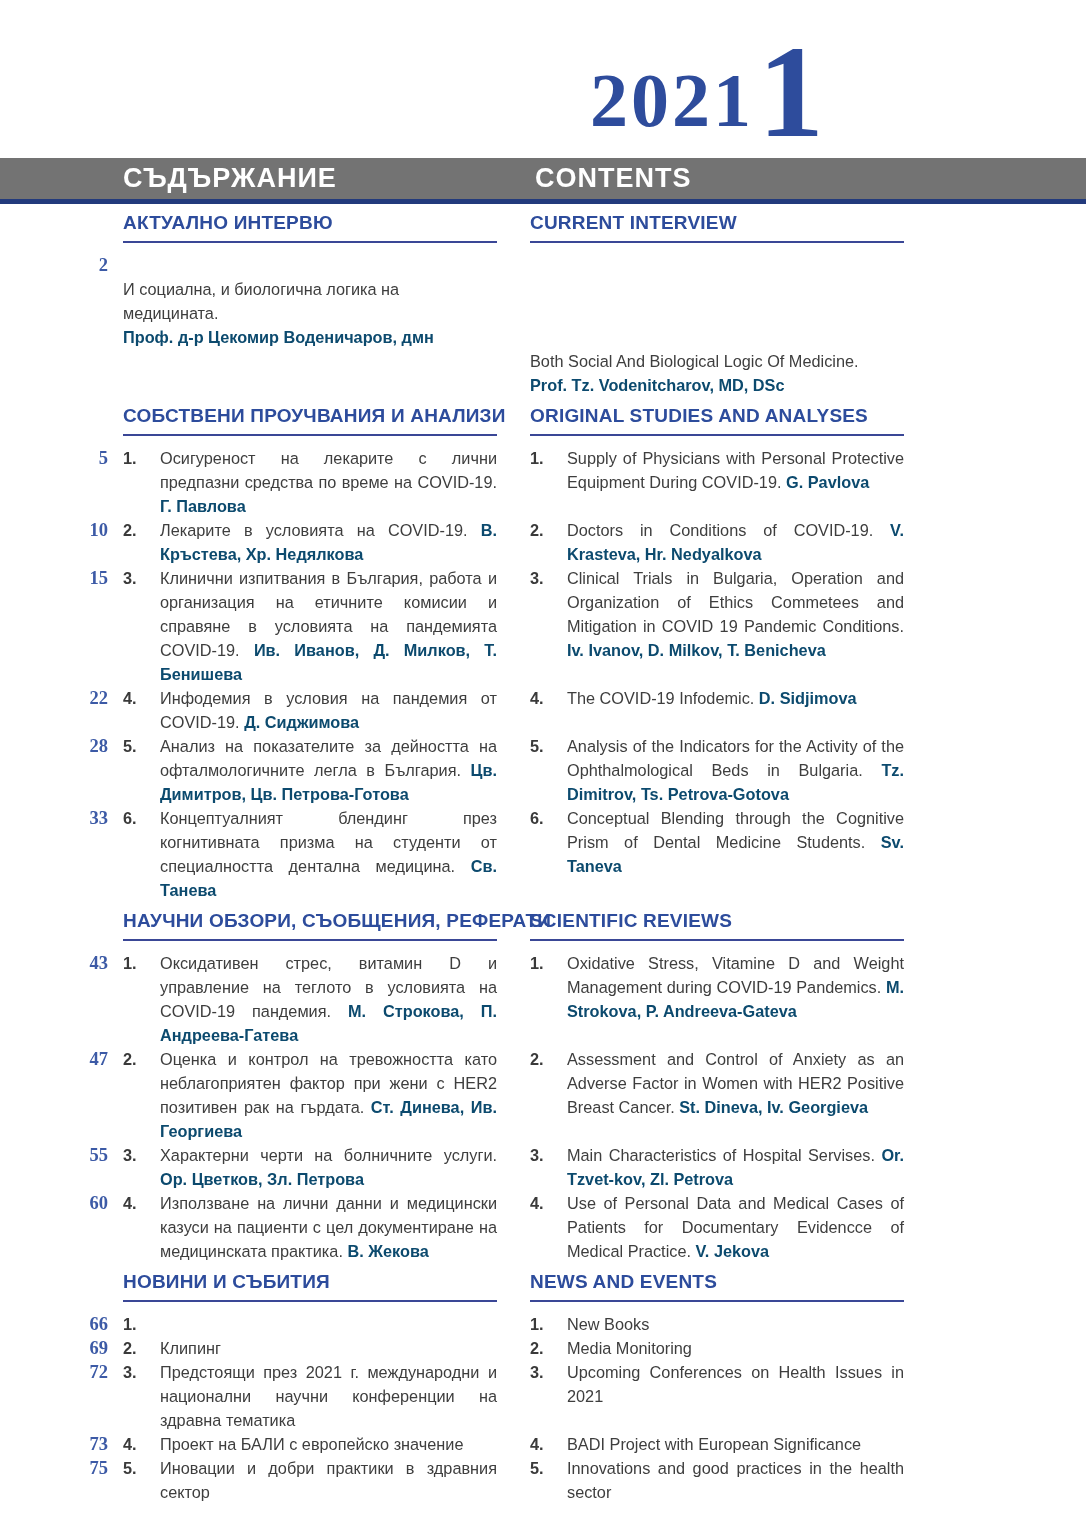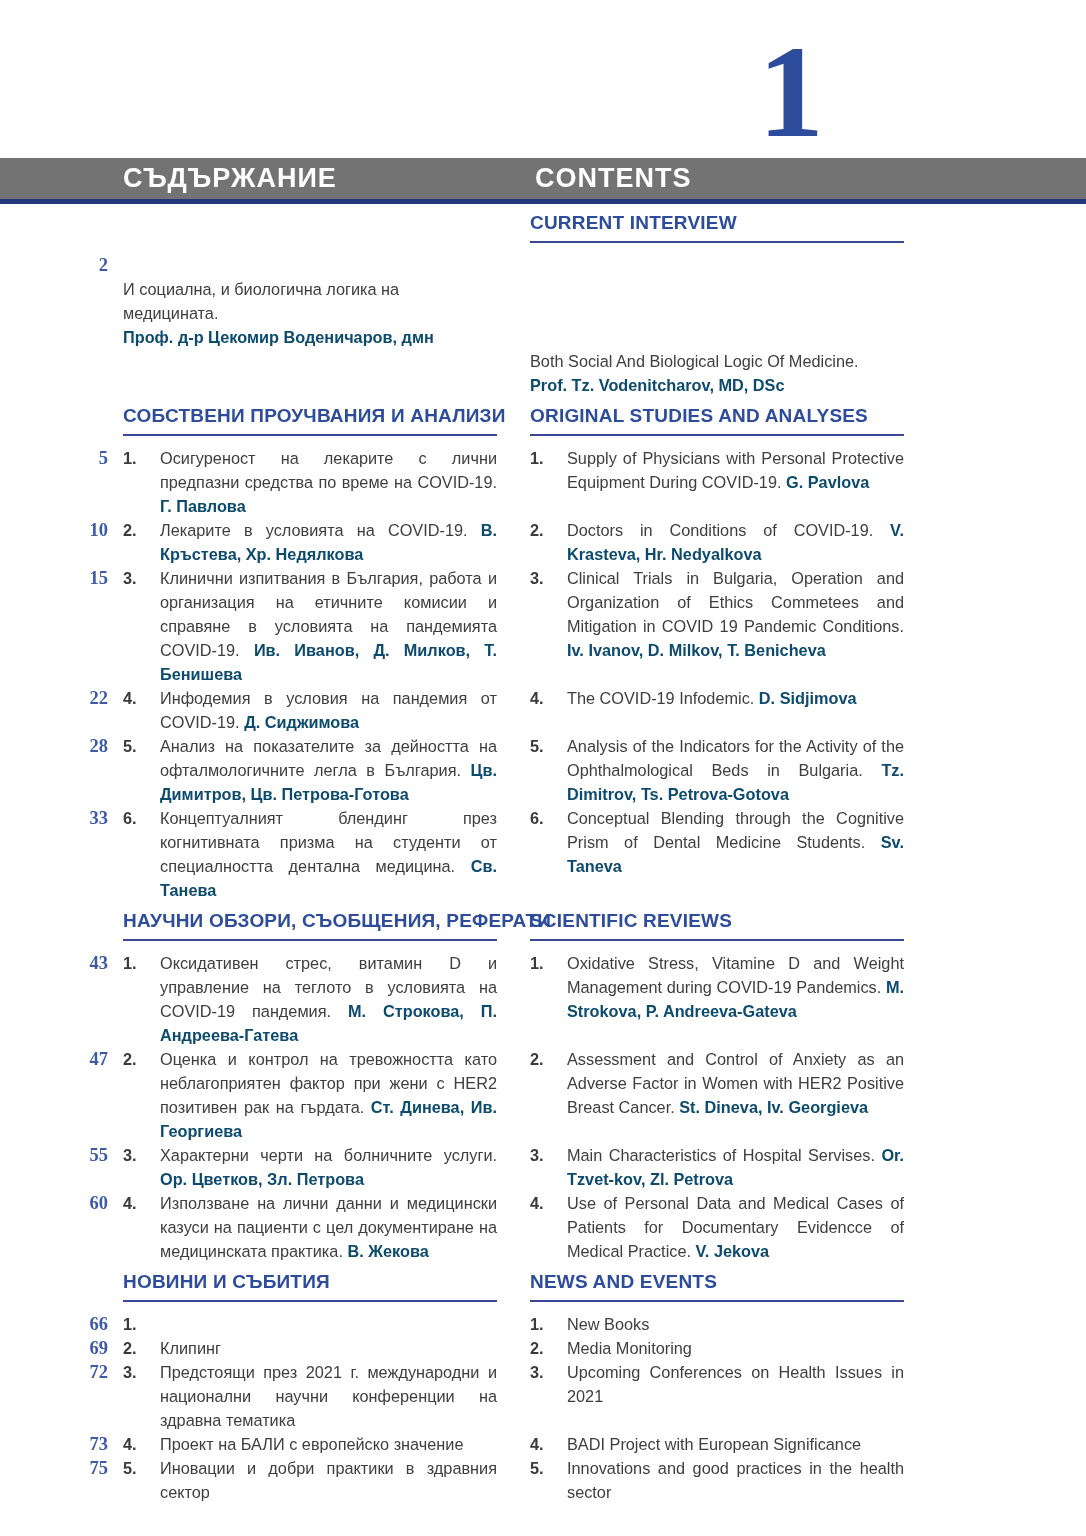--- a/index.html
+++ b/index.html
@@ -64,31 +64,33 @@
   .body-right{grid-column:7;}
   .item.no-num .body-left{grid-column:3/5;}
   .item.no-num .body-right{grid-column:6/8;}
   .authors{font-weight:bold;color:#0c4a6e;}
   .stacked .title,.stacked .authors{display:block;text-align:left;}
 </style>
 </head>
 <body>
 
 <header class="masthead">
+  <span class="year">2021</span>
   <span class="issue">1</span>
 </header>
 
 <div class="titlebar">
   <span class="bar-bg">СЪДЪРЖАНИЕ</span>
   <span class="bar-en">CONTENTS</span>
 </div>
 
 <main>
   <section class="section">
     <div class="grid sec-head-row">
+      <div class="sec-heading h-left">АКТУАЛНО ИНТЕРВЮ</div>
       <div class="sec-heading h-right">CURRENT INTERVIEW</div>
     </div>
     <div class="sec-items">
   <div class="grid item no-num">
     <div class="pagenum">2</div>
     <div class="num num-left"></div>
     <div class="body body-left stacked">
             <span class="title">И социална, и биологична логика на медицината.</span> 
             <span class="authors">Проф. д-р Цекомир Воденичаров, дмн</span>
           </div>

